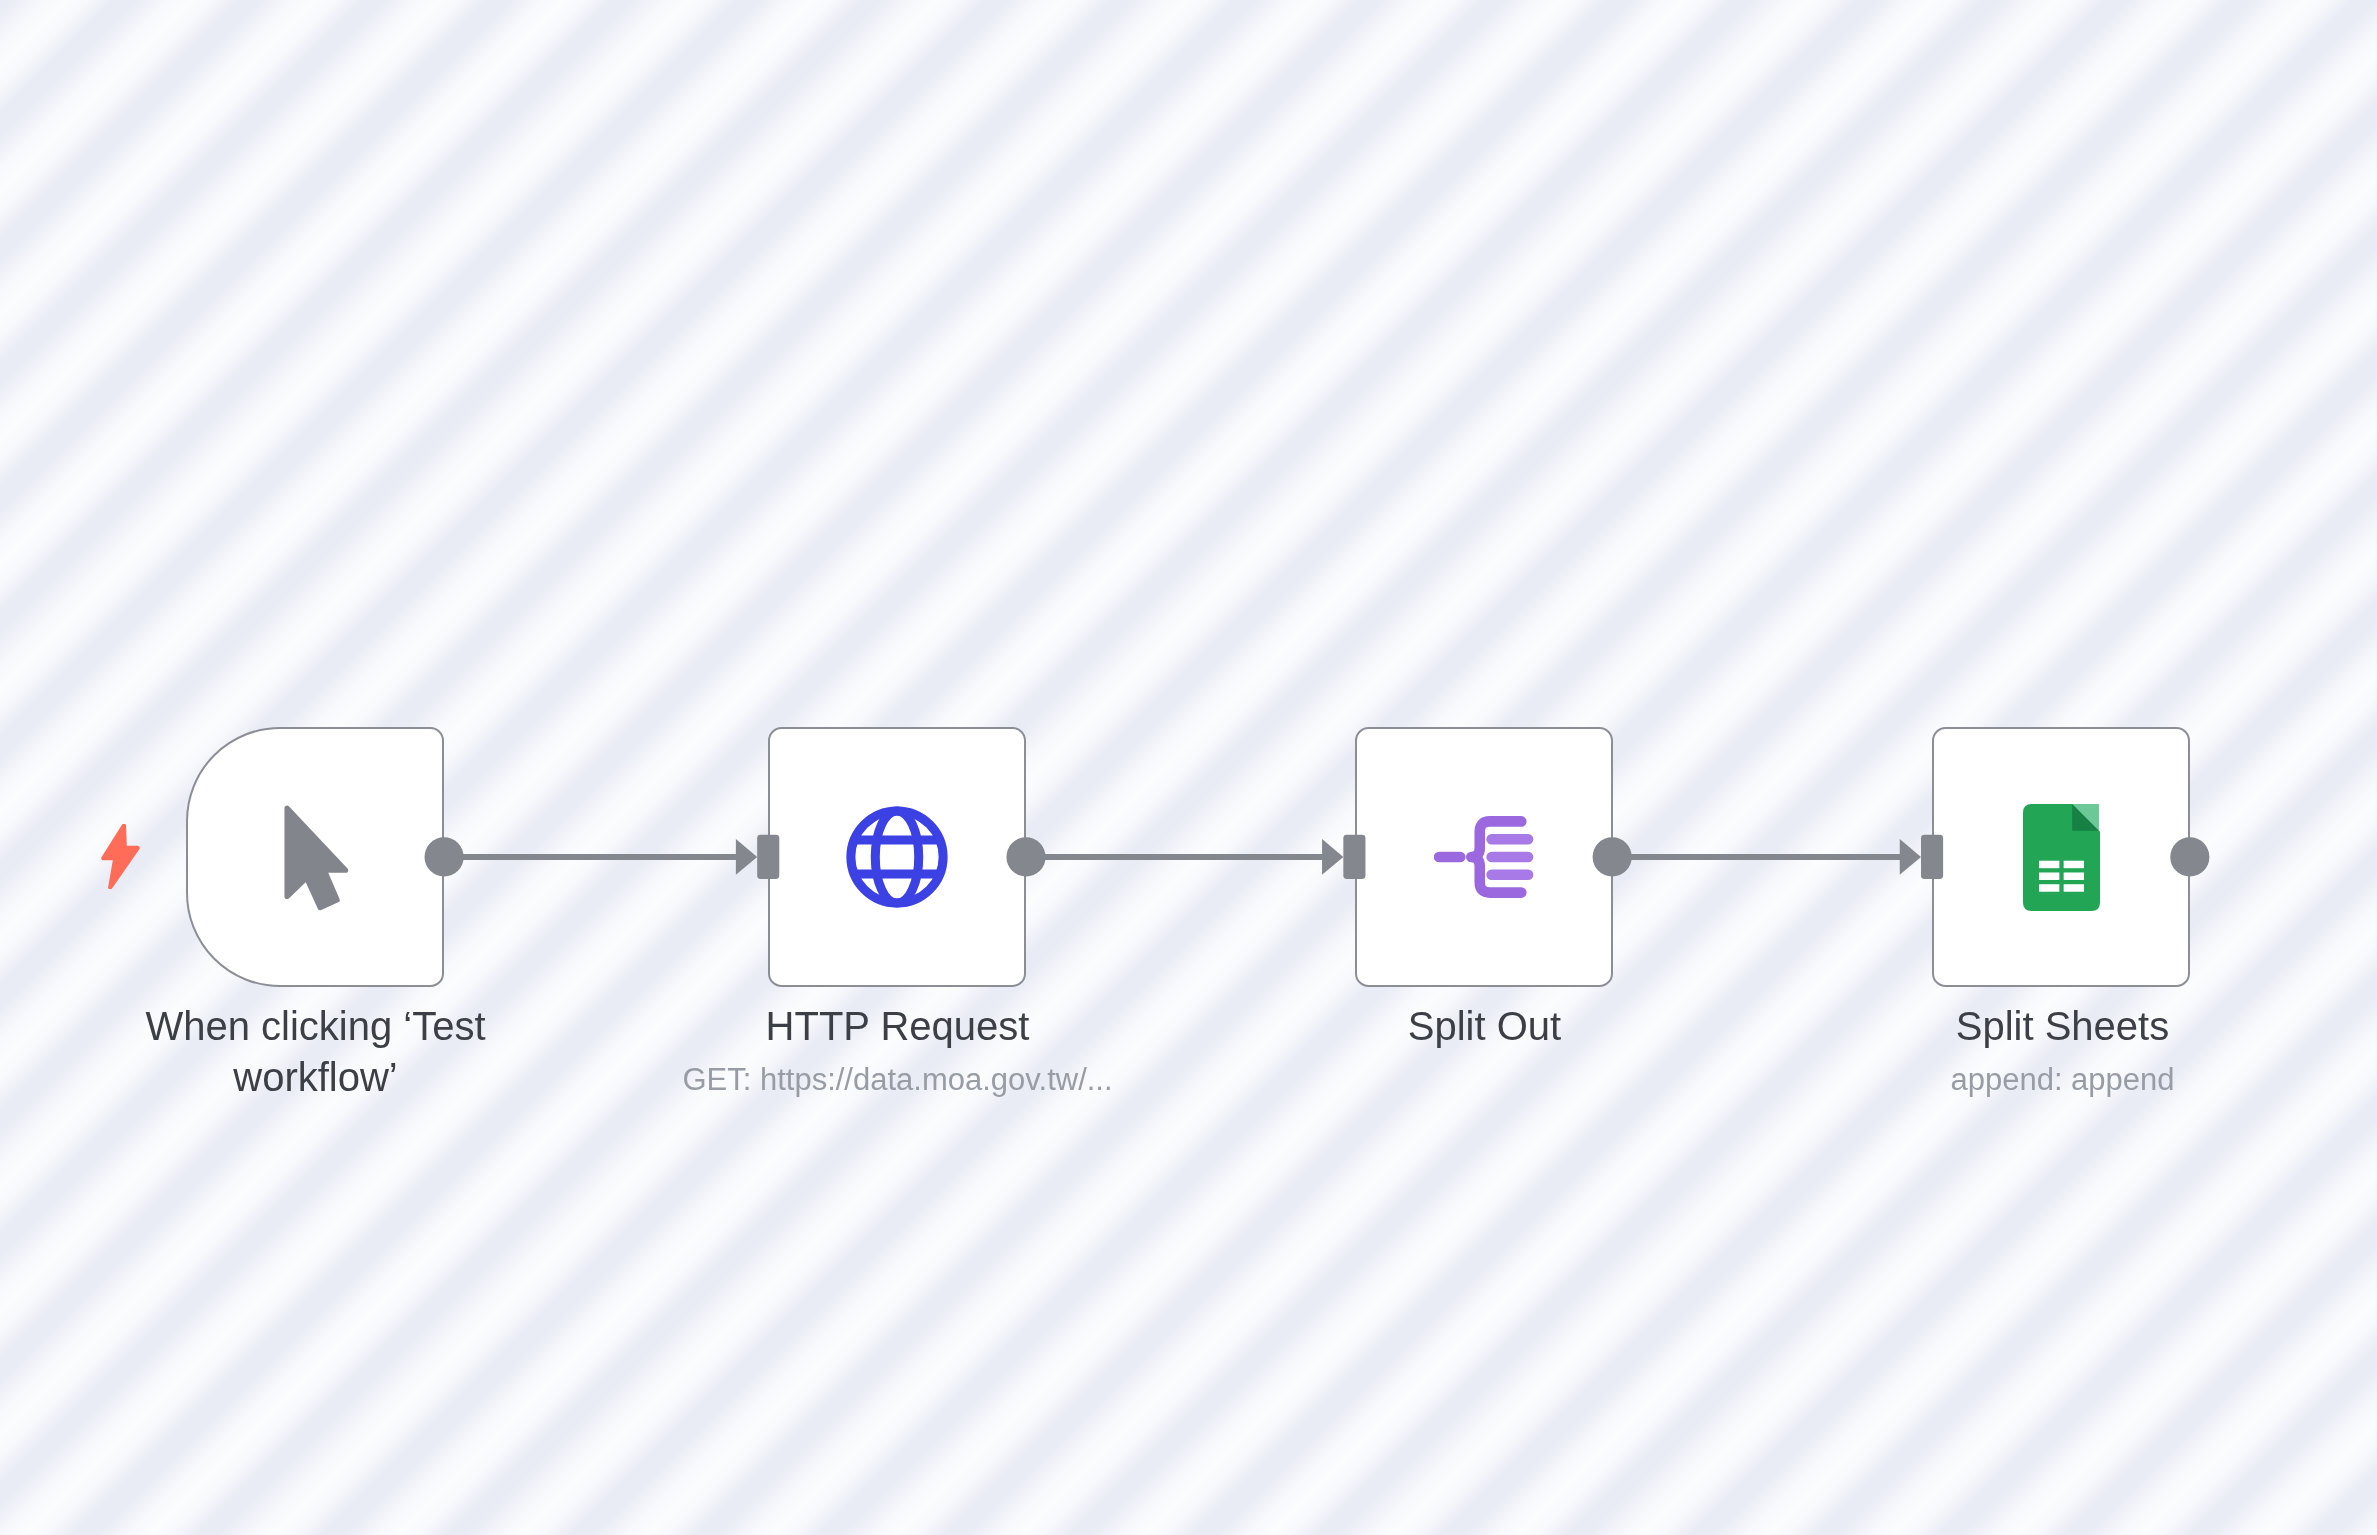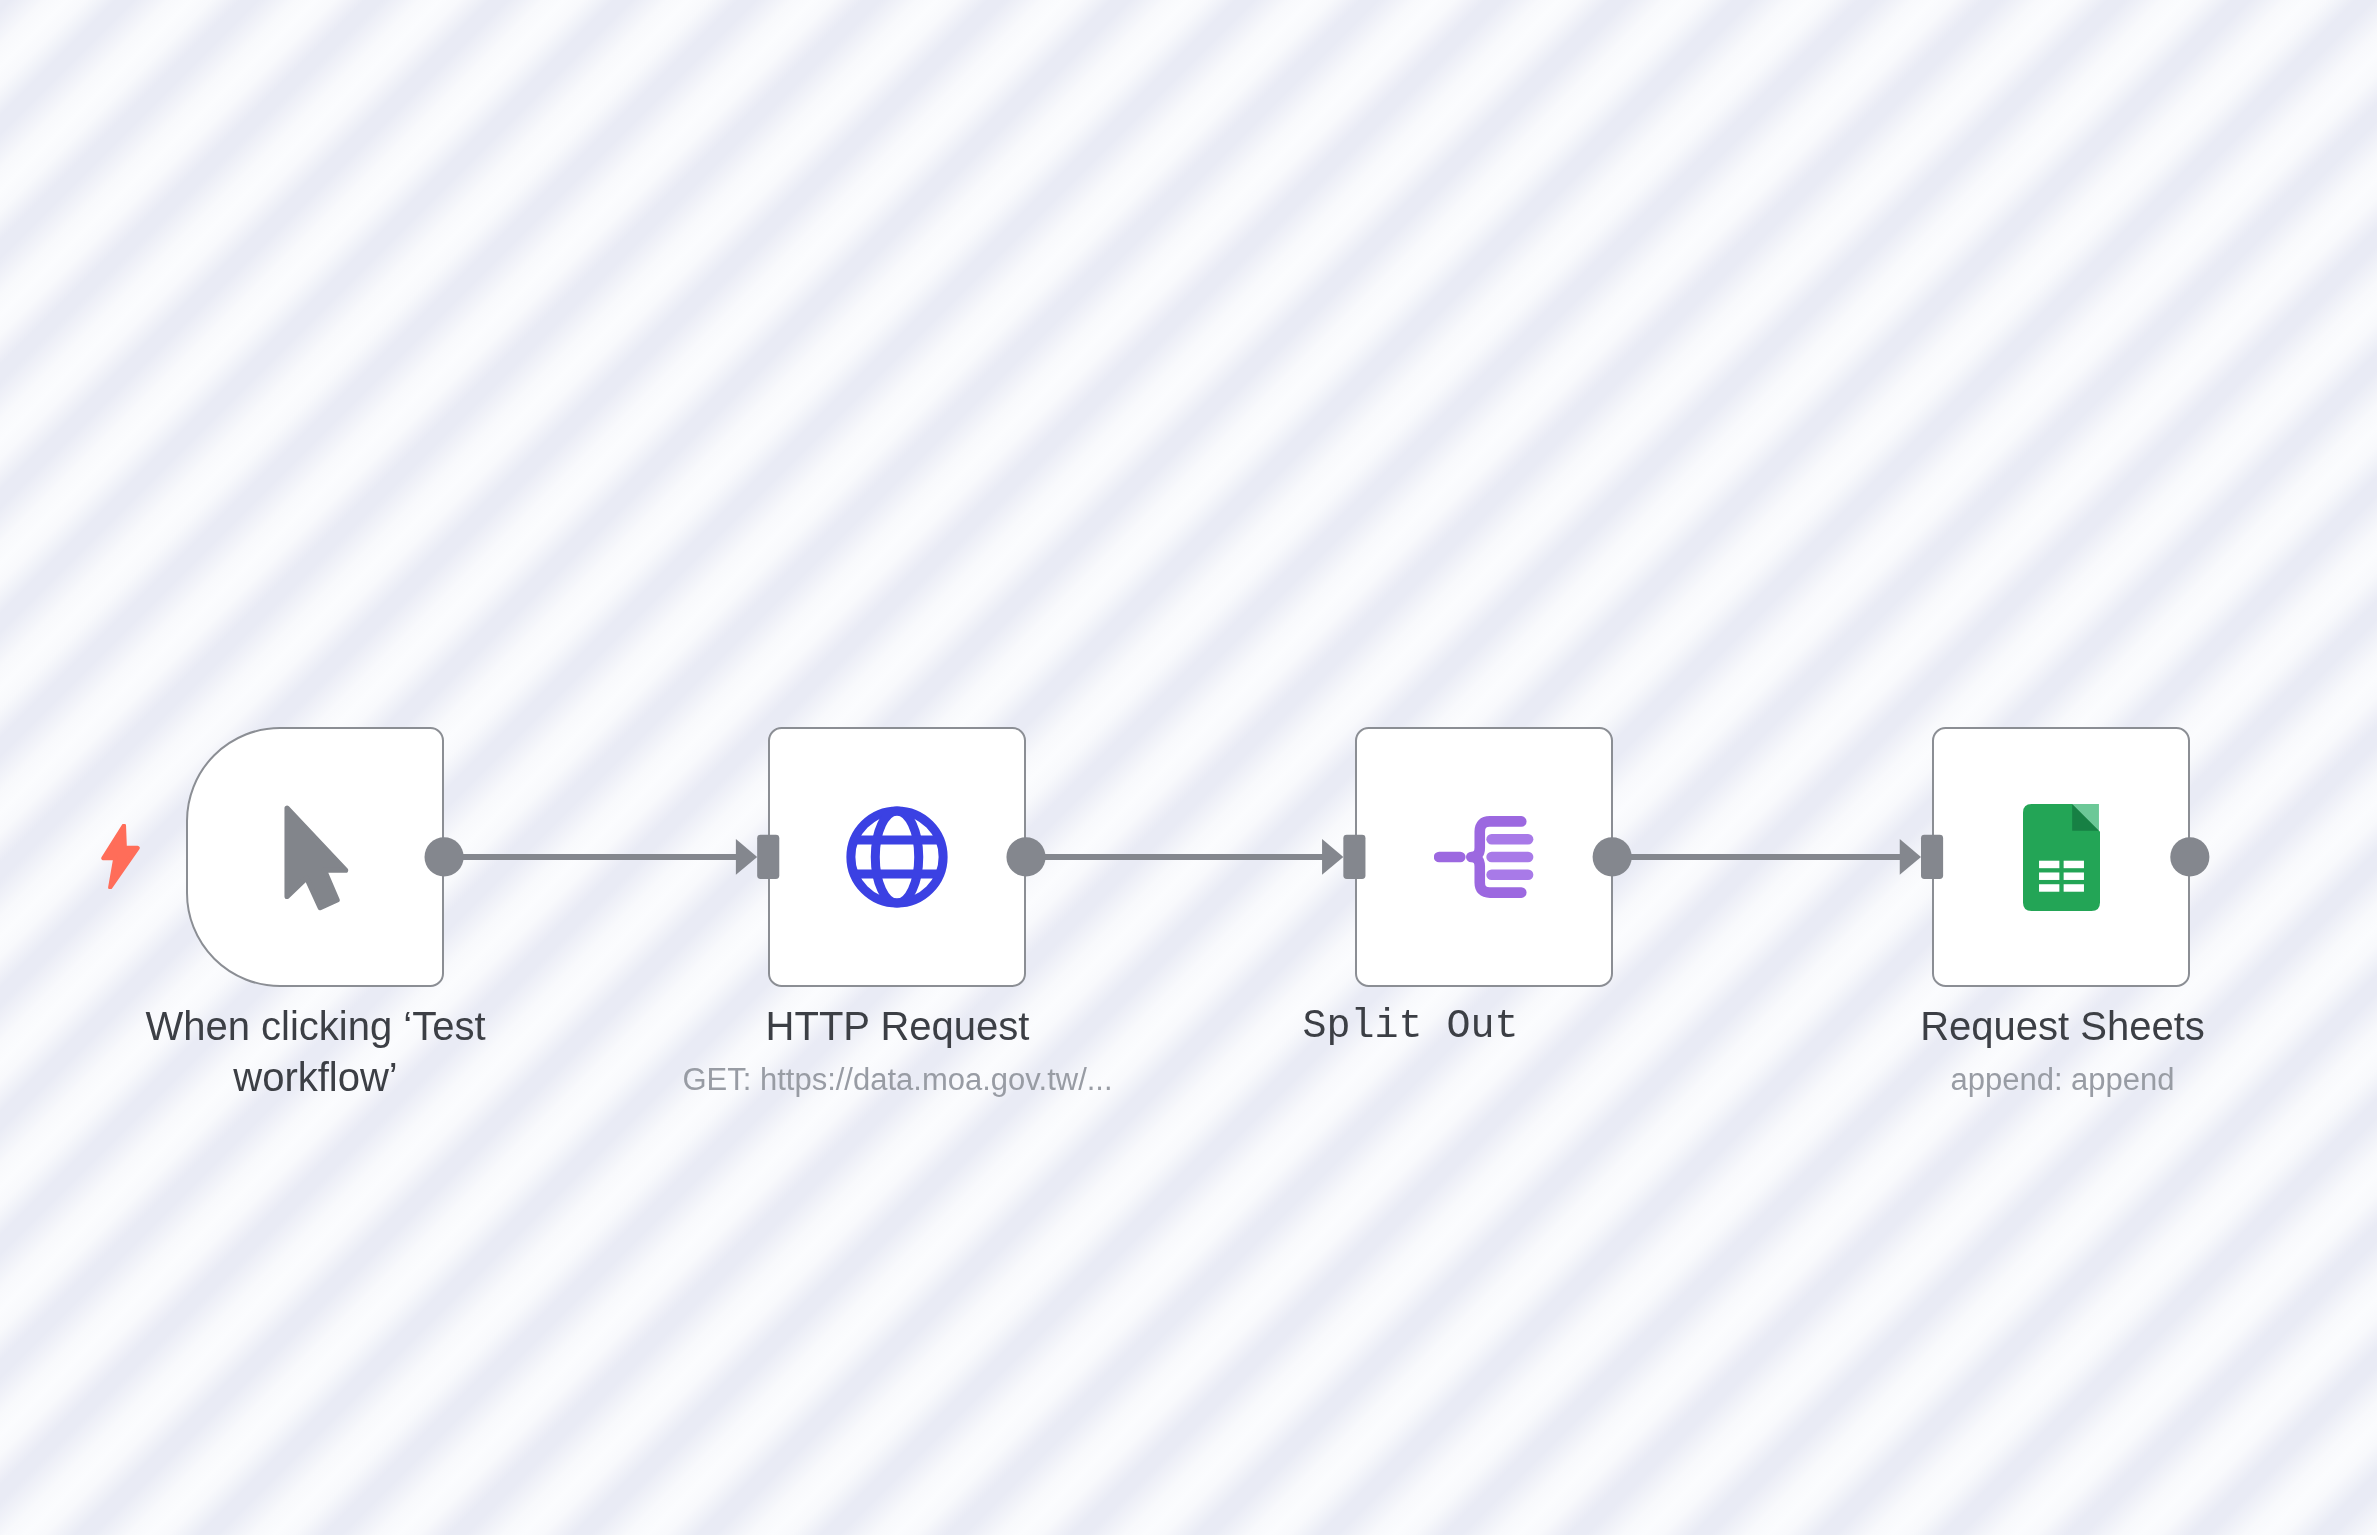--- a/index.html
+++ b/index.html
@@ -32,21 +32,21 @@
   .trigger-bolt{
     position:absolute;left:100px;top:824px;width:41px;height:65px;z-index:2;
   }
   .node-label{
     position:absolute;top:1001px;width:477px;text-align:center;
     color:#3c3f45;font-size:40px;font-weight:500;line-height:1.28;
     z-index:1;
   }
   #label-trigger{left:77px;}
   #label-http{left:659px;}
-  #label-split{left:1172px;font-family:Liberation Mono, monospace;}
+  #label-split{left:1246px;}
   #label-sheets{left:1824px;}
   .node-sublabel{
     font-size:31px;font-weight:400;color:#989ca4;margin-top:8.5px;line-height:1.2;
   }
 </style>
 </head>
 <body>
 
 <div id="canvas">
 
@@ -121,18 +121,18 @@
     <div>HTTP Request</div>
     <div class="node-sublabel">GET: https://data.moa.gov.tw/...</div>
   </div>
   <div class="node-label" id="label-trigger">
     <div>When clicking ‘Test workflow’</div>
   </div>
   <div class="node-label" id="label-split">
     <div>Split Out</div>
   </div>
   <div class="node-label" id="label-sheets">
-    <div>Request Sheets</div>
+    <div>Split Sheets</div>
     <div class="node-sublabel">append: append</div>
   </div>
 
 </div>
 
 
 </body></html>

